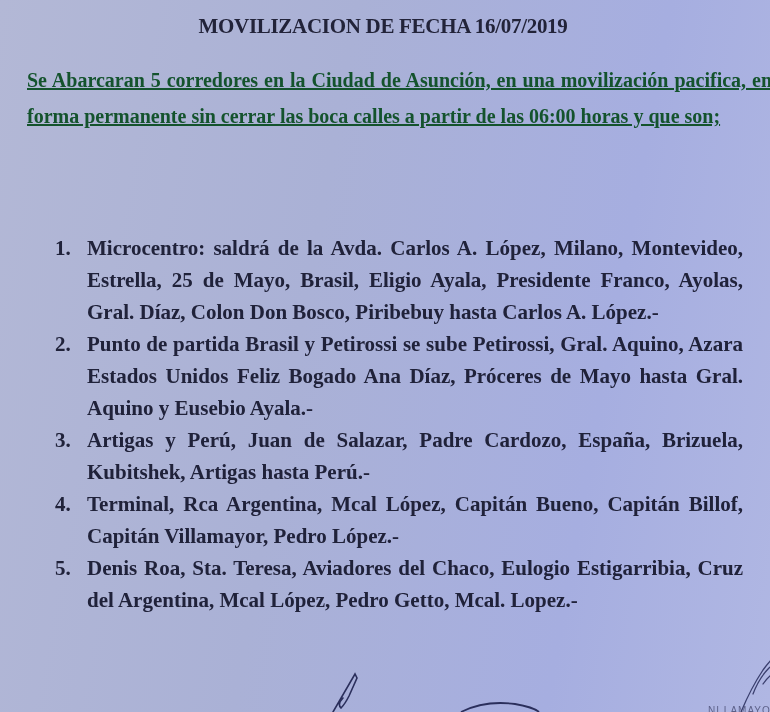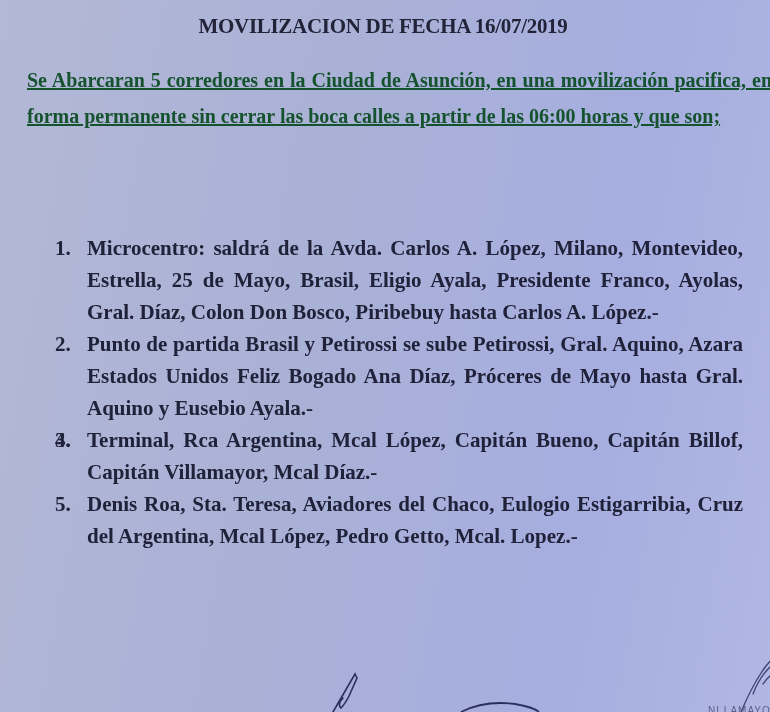--- a/index.html
+++ b/index.html
@@ -97,24 +97,25 @@
     <li class="list-item">
       <span class="num">1.</span>
       <span>Microcentro: saldrá de la Avda. Carlos A. López, Milano, Montevideo, Estrella, 25 de Mayo, Brasil, Eligio Ayala, Presidente Franco, Ayolas, Gral. Díaz, Colon Don Bosco, Piribebuy hasta Carlos A. López.-</span>
     </li>
     <li class="list-item">
       <span class="num">2.</span>
       <span>Punto de partida Brasil y Petirossi se sube Petirossi, Gral. Aquino, Azara Estados Unidos Feliz Bogado Ana Díaz, Próceres de Mayo hasta Gral. Aquino y Eusebio Ayala.-</span>
     </li>
     <li class="list-item">
       <span class="num">3.</span>
+      <span>Artigas y Perú, Juan de Salazar, Padre Cardozo, España, Brizuela, Kubitshek, Artigas hasta Perú.-</span>
     </li>
     <li class="list-item">
       <span class="num">4.</span>
-      <span>Terminal, Rca Argentina, Mcal López, Capitán Bueno, Capitán Billof, Capitán Villamayor, Mcal Díaz.-</span>
+      <span>Terminal, Rca Argentina, Mcal López, Capitán Bueno, Capitán Billof, Capitán Villamayor, Pedro López.-</span>
     </li>
     <li class="list-item">
       <span class="num">5.</span>
       <span>Denis Roa, Sta. Teresa, Aviadores del Chaco, Eulogio Estigarribia, Cruz del Argentina, Mcal López,  Pedro Getto, Mcal. Lopez.-</span>
     </li>
   </ol>
 
   <svg class="signature" style="left:300px; top:668px;" width="80" height="44" viewBox="0 0 80 44">
     <path d="M18 44 L40 6 L42 10 L34 28 Q30 36 26 40 Q22 36 28 30" fill="none" stroke="#2b2f5c" stroke-width="1.6" stroke-linecap="round"></path>
   </svg>

